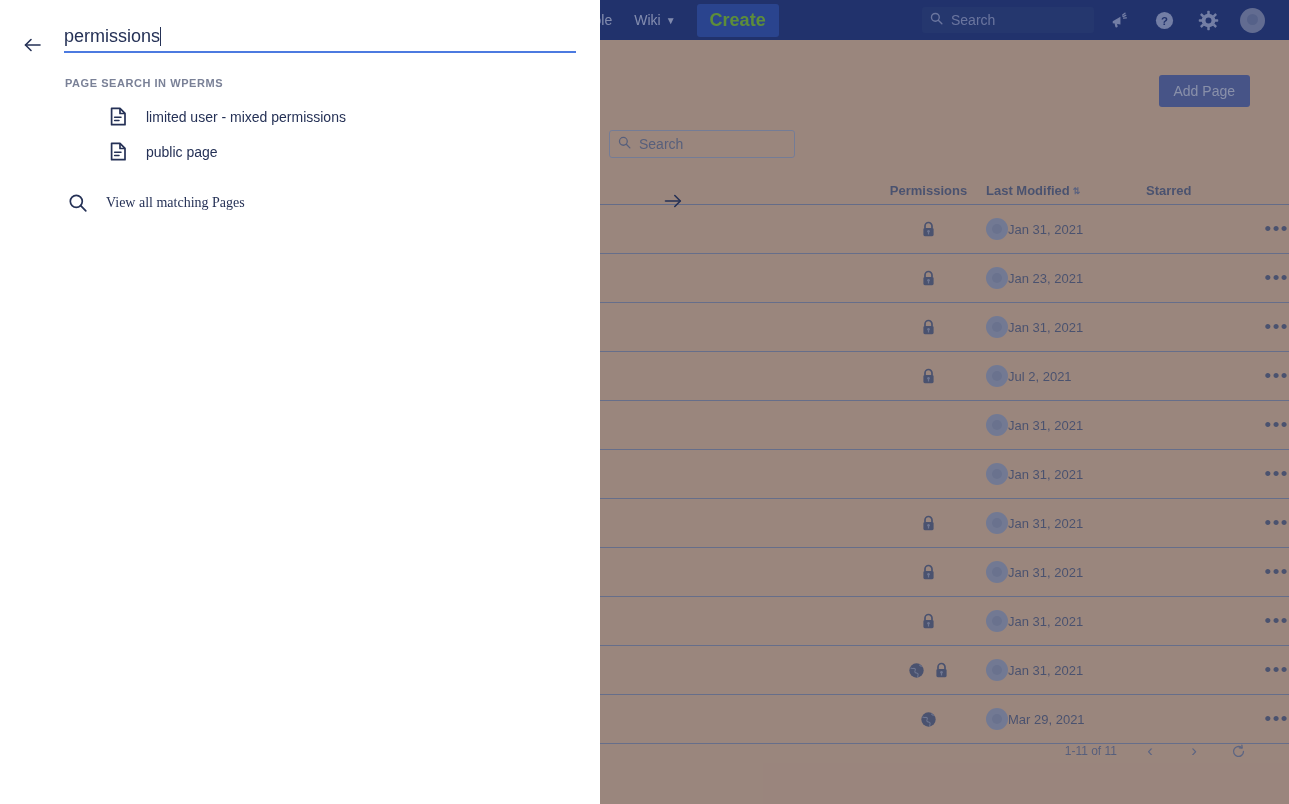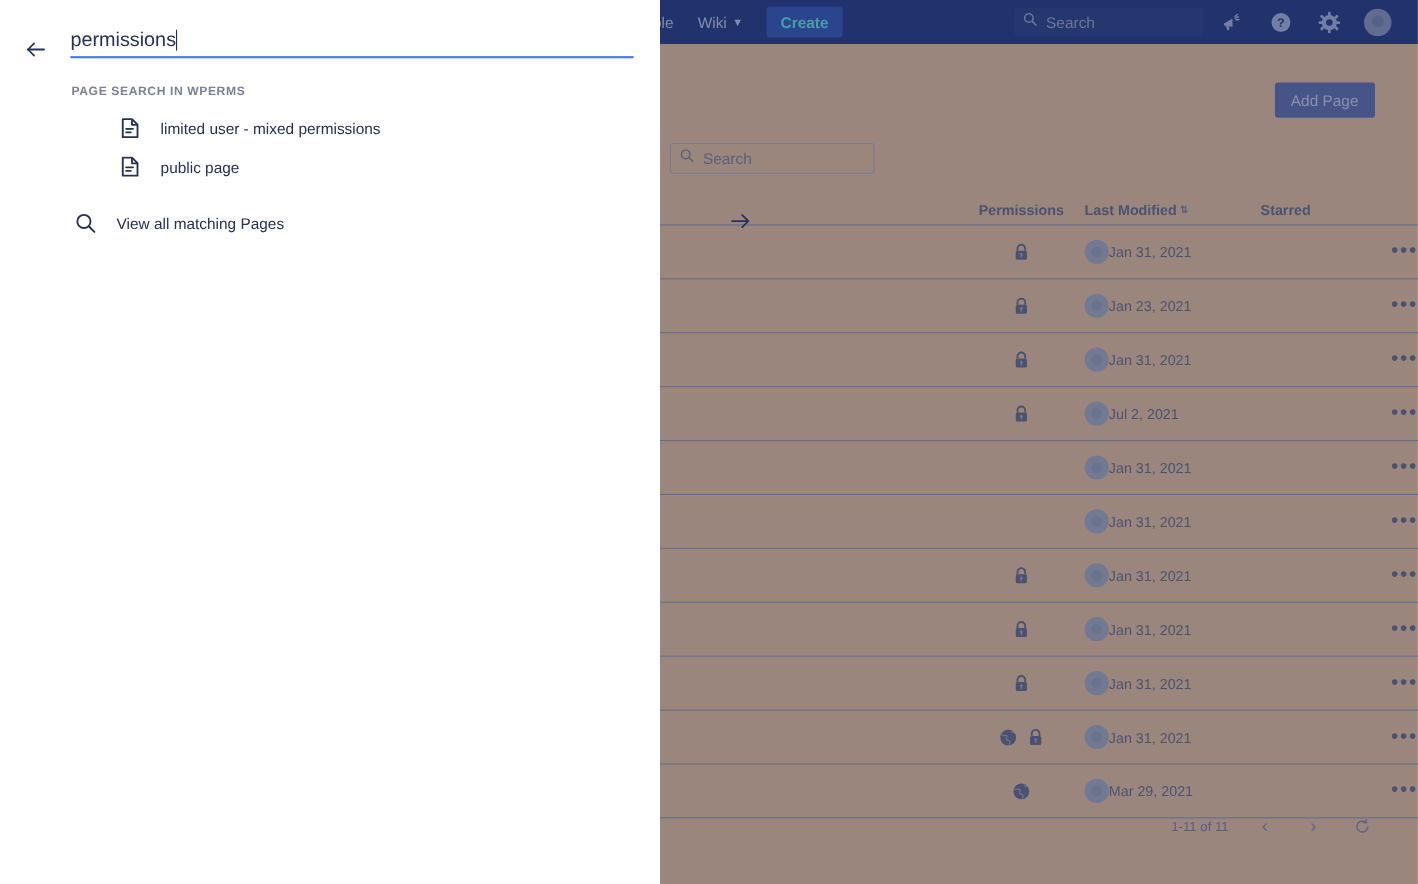--- a/index.html
+++ b/index.html
@@ -56,22 +56,22 @@
 
   .nav-chevron {
     display: inline-block;
     margin-left: 5px;
     font-size: 10px;
     vertical-align: 1px;
   }
 
   .create-btn {
     background: #2b4fa6;
-    color: #5eead4;
-    font-size: 14px;
+    color: #84cc16;
+    font-size: 18px;
     font-weight: bold;
     padding: 6px 13px;
     border-radius: 3px;
     margin-left: 10px;
     cursor: pointer;
     white-space: nowrap;
   }
 
   .nav-search {
     position: absolute;
@@ -375,20 +375,21 @@
     left: 0;
     top: 186px;
     width: 708px;
     height: 34px;
     display: flex;
     align-items: center;
     padding-left: 68px;
     padding-right: 24px;
     box-sizing: border-box;
     cursor: pointer;
+    font-family: Liberation Serif, serif;
   }
   .view-all-text {
     margin-left: 18px;
     font-size: 14px;
     color: #253156;
     white-space: nowrap;
     flex: 1;
   }
 </style>
 </head>

